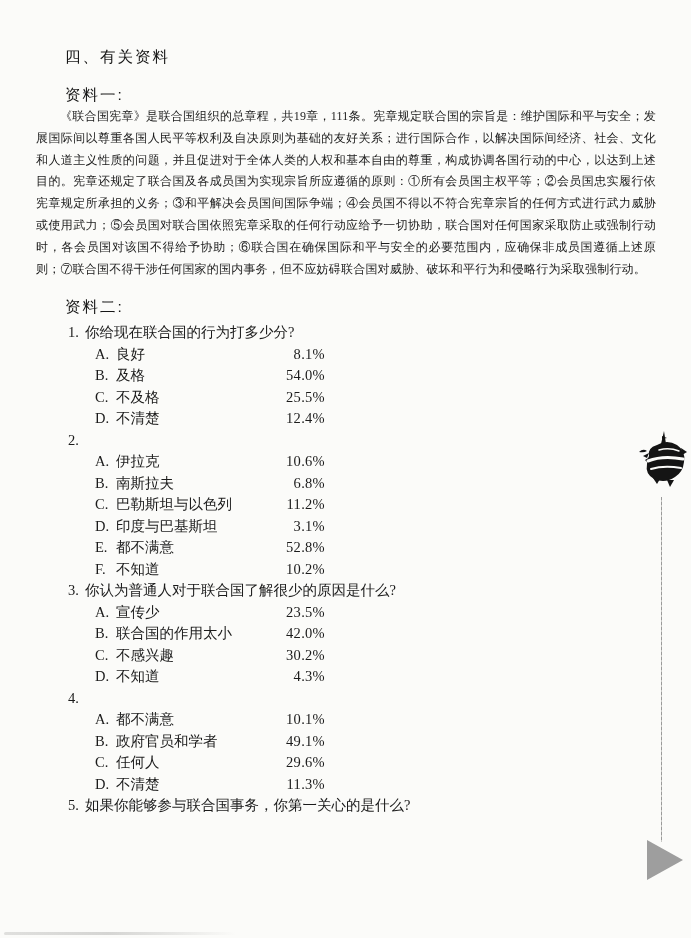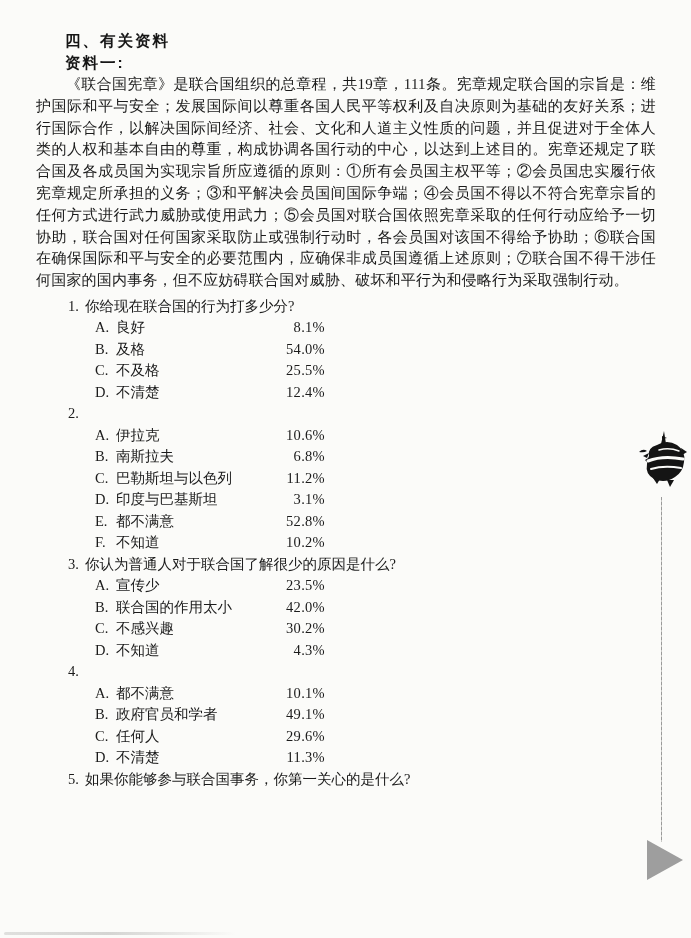--- a/index.html
+++ b/index.html
@@ -13,29 +13,29 @@
     color: #1b1b1b;
   }
   .page {
     position: absolute;
     left: 36px;
     top: 30px;
     width: 620px;
   }
   .heading {
     font-family: "Liberation Sans", sans-serif;
-    font-weight: bold;
+    font-weight: normal;
     font-size: 15.5px;
     line-height: 22px;
     letter-spacing: 2px;
-    margin: 0 0 0 29px;
+    margin: 16px 0 0 29px;
     color: #161616;
   }
   .body-text {
-    font-size: 15px;
+    font-size: 12px;
     line-height: 21.8px;
     text-align: justify;
     text-indent: 2em;
     margin: 0;
     letter-spacing: 0.2px;
   }
   .survey {
     margin: 4px 0 0 32px;
     font-size: 14.5px;
     line-height: 21.5px;
@@ -105,20 +105,21 @@
 </head>
 <body>
 
 <div class="page">
 
   <h3 class="heading">四、有关资料</h3>
 
   <h4 class="heading">资料一:</h4>
   <p class="body-text">《联合国宪章》是联合国组织的总章程，共19章，111条。宪章规定联合国的宗旨是：维护国际和平与安全；发展国际间以尊重各国人民平等权利及自决原则为基础的友好关系；进行国际合作，以解决国际间经济、社会、文化和人道主义性质的问题，并且促进对于全体人类的人权和基本自由的尊重，构成协调各国行动的中心，以达到上述目的。宪章还规定了联合国及各成员国为实现宗旨所应遵循的原则：①所有会员国主权平等；②会员国忠实履行依宪章规定所承担的义务；③和平解决会员国间国际争端；④会员国不得以不符合宪章宗旨的任何方式进行武力威胁或使用武力；⑤会员国对联合国依照宪章采取的任何行动应给予一切协助，联合国对任何国家采取防止或强制行动时，各会员国对该国不得给予协助；⑥联合国在确保国际和平与安全的必要范围内，应确保非成员国遵循上述原则；⑦联合国不得干涉任何国家的国内事务，但不应妨碍联合国对威胁、破坏和平行为和侵略行为采取强制行动。</p>
 
+  <h4 class="heading">资料二:</h4>
 
   <div class="survey">
 
     <div class="question">
       <div class="q-line">
         <span class="q-num">1.</span>
         <span class="q-text">你给现在联合国的行为打多少分?</span>
       </div>
       <div class="option">
         <span class="opt-label">A.</span>

